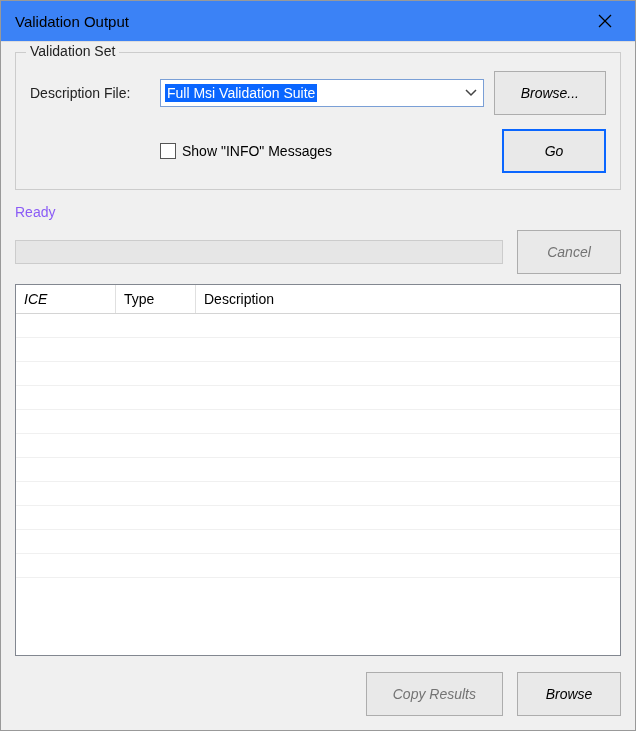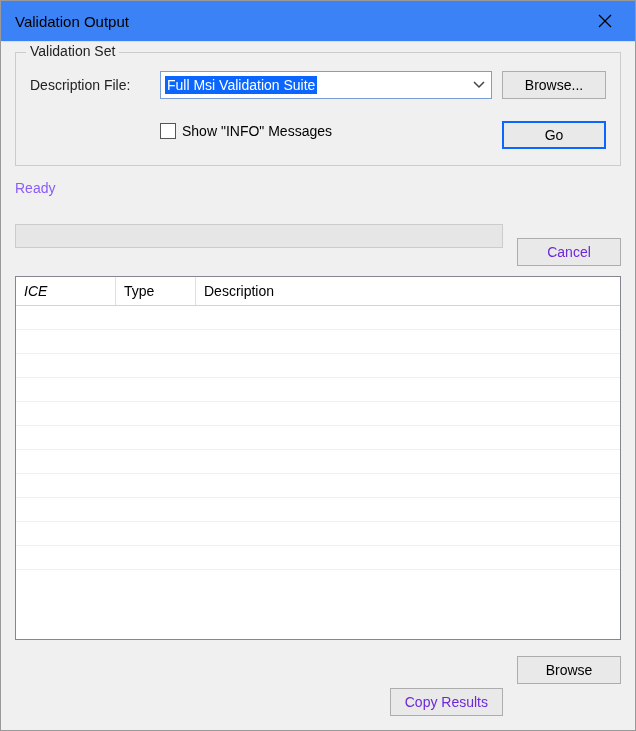--- a/index.html
+++ b/index.html
@@ -92,41 +92,40 @@
     padding: 1px 2px;
   }
   .combo-chev {
     position: absolute;
     right: 6px;
     top: 50%;
     transform: translateY(-50%);
     pointer-events: none;
   }
   .btn {
-    height: 28px;
+    height: 44px;
     min-width: 104px;
     border: 1px solid #adadad;
     background: #e9e9e9;
     color: #000;
     display: inline-flex;
     align-items: center;
     justify-content: center;
-    padding: 0 14px;
+    padding: 0 26px;
     cursor: pointer;
     font-size: 14px;
+    font-style: italic;
   }
   .btn.default {
     border: 2px solid #0a66ff;
     background: #e9e9e9;
-    margin-top: 8px;
   }
   .btn.disabled {
-    color: #6d28d9;
+    color: #737373;
     cursor: default;
-    margin-top: 32px;
   }
   .txt {
     flex: 1;
     height: 28px;
     border: 1px solid #767676;
     background: #fff;
     padding: 2px 4px;
   }
   .chk-row {
     display: flex;

